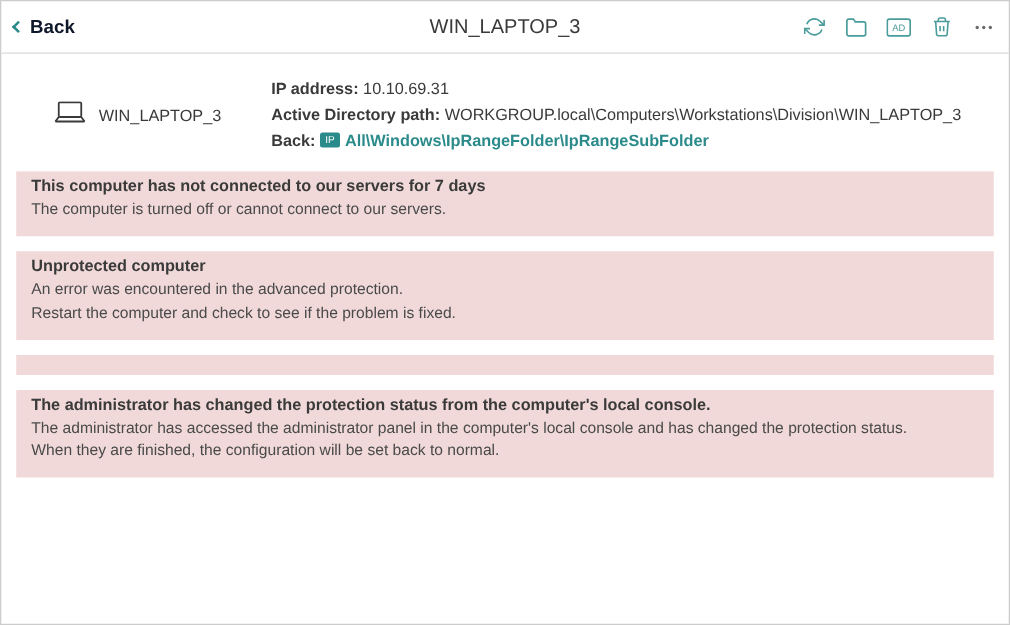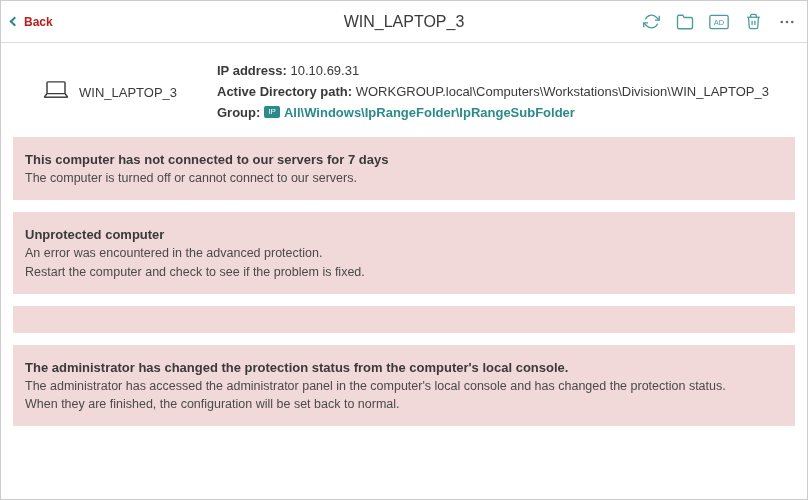--- a/index.html
+++ b/index.html
@@ -15,22 +15,22 @@
       height: 42px;
       border-bottom: 1px solid #d8dcdc;
       display: flex;
       align-items: center;
       padding: 0 10px;
       position: relative;
     }
     .back-btn {
       display: flex;
       align-items: center;
-      color: #b91c1c;
-      font-size: 12px;
+      color: #0f172a;
+      font-size: 15px;
       font-weight: 600;
       cursor: pointer;
       gap: 4px;
     }
     .back-chevron {
       display: inline-block;
       width: 7px;
       height: 7px;
       border-left: 2px solid #2b8a8a;
       border-bottom: 2px solid #2b8a8a;
@@ -110,21 +110,21 @@
       position: relative;
       top: -1px;
     }
     .alerts {
       padding: 0 12px 12px 12px;
       overflow-y: auto;
       height: calc(500px - 42px - 118px);
     }
     .alert {
       background: #f1d9d9;
-      padding: 15px 12px 12px 12px;
+      padding: 4px 12px 12px 12px;
       margin-bottom: 12px;
     }
     .alert-title {
       font-size: 13px;
       font-weight: 600;
       color: #3a3a3a;
       margin-bottom: 2px;
     }
     .alert-body {
       font-size: 12.5px;
@@ -195,21 +195,21 @@
   <div class="info-block">
     <div>
       <strong>IP address:</strong>
       <span>10.10.69.31</span>
     </div>
     <div>
       <strong>Active Directory path:</strong>
       <span>WORKGROUP.local\Computers\Workstations\Division\WIN_LAPTOP_3</span>
     </div>
     <div>
-      <strong>Group:</strong>
+      <strong>Back:</strong>
       <span class="group-badge">IP</span><span class="group-link">All\Windows\IpRangeFolder\IpRangeSubFolder</span>
     </div>
   </div>
 </div>
 
 <div class="alerts">
   <div class="alert">
     <div class="alert-title">This computer has not connected to our servers for 7 days</div>
     <div class="alert-body">The computer is turned off or cannot connect to our servers.</div>
   </div>

